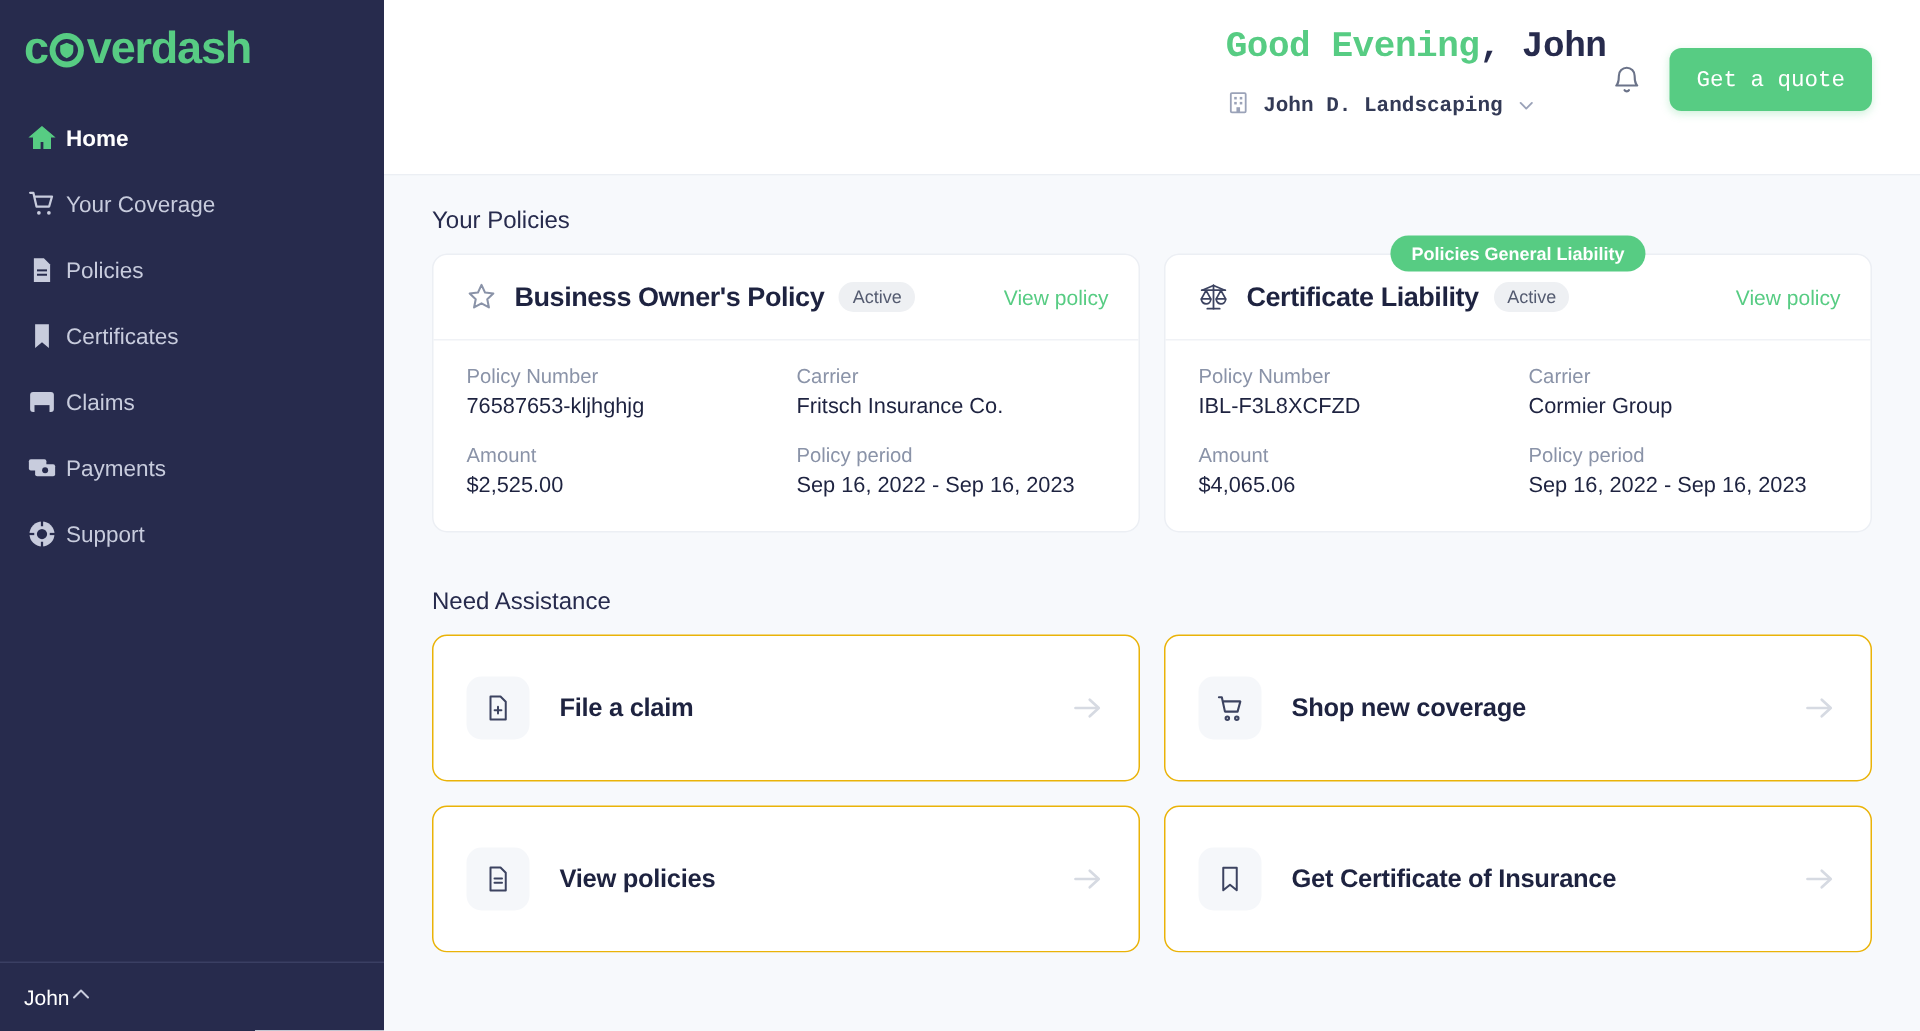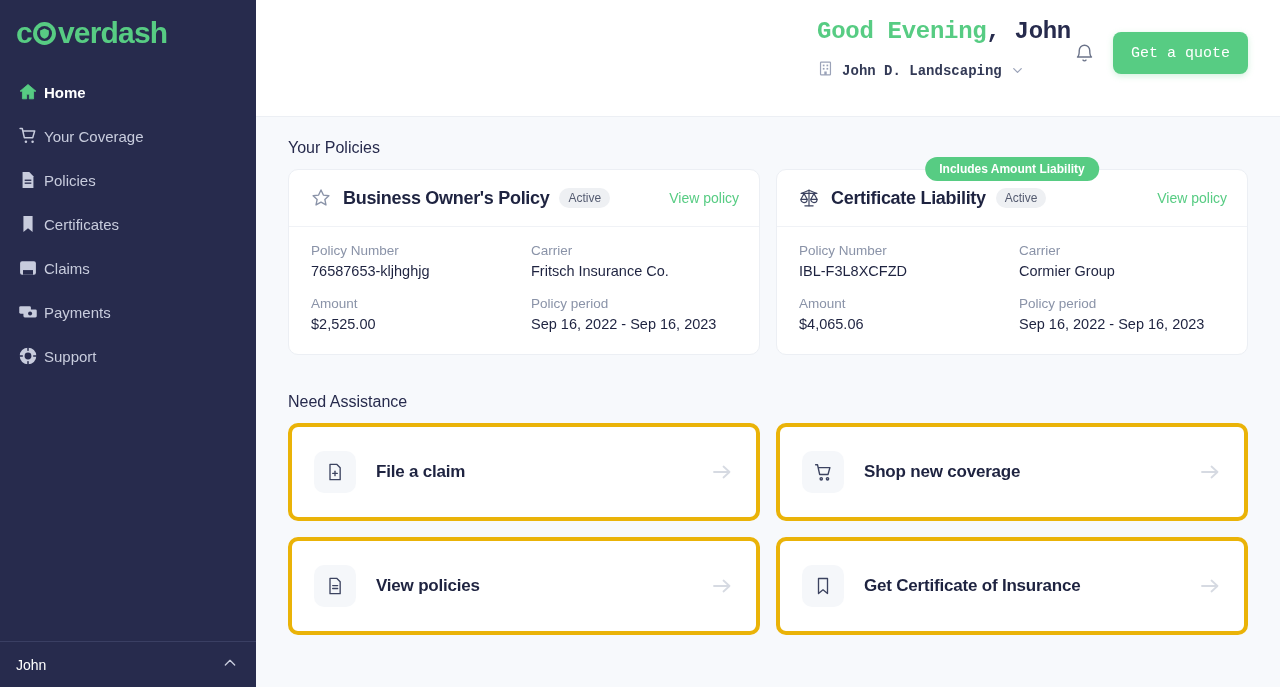--- a/index.html
+++ b/index.html
@@ -41,21 +41,21 @@
   }
   .nav-item .ico { width: 24px; height: 24px; display: flex; align-items: center; justify-content: center; flex: 0 0 24px; }
   .nav-item.active { color: #ffffff; font-weight: 700; }
   .nav-item.active .ico svg { fill: #57cc83; stroke: #57cc83; }
   .nav-label { line-height: 1; }
 
   .sidebar-footer {
     position: absolute; bottom: 0; left: 0; right: 0;
     height: 46px;
     border-top: 1px solid #3a3f63;
-    display: flex; align-items: center; justify-content: space-between;
+    display: flex; align-items: center; 
     padding: 0 18px 0 16px;
     color: #ffffff; font-size: 14px; cursor: pointer;
   }
 
   
   .main { flex: 1; height: 687px; display: flex; flex-direction: column; background: #f7f9fc; overflow: hidden; }
 
   .topbar {
     background: #ffffff;
     border-bottom: 1px solid #eceff4;
@@ -111,21 +111,21 @@
     cursor: pointer; text-decoration: none;
   }
   .policy-body { padding: 16px 22px 22px 22px; }
   .pgrid { display: grid; grid-template-columns: 220px 1fr; row-gap: 17px; }
   .fld-label { font-size: 13.5px; color: #8a93a8; margin-bottom: 5px; }
   .fld-value { font-size: 14.5px; color: #1e2340; }
 
   
   .assist-section { margin-top: 38px; }
   .assist-card {
-    background: #fff; border: 4px solid #eab308; border-radius: 10px;
+    background: #fff; border: 1px solid #eab308; border-radius: 10px;
     height: 98px; display: flex; align-items: center;
     padding: 0 22px; gap: 20px; cursor: pointer;
   }
   .assist-icon-box {
     width: 42px; height: 42px; border-radius: 10px; background: #f5f7fa;
     display: flex; align-items: center; justify-content: center; flex: 0 0 42px;
   }
   .assist-label { font-size: 17px; font-weight: 700; color: #1e2340; letter-spacing: -0.2px; }
   .assist-arrow { margin-left: auto; color: #d6dae2; display: flex; align-items: center; }
 </style>
@@ -312,21 +312,21 @@
               </div>
               <div>
                 <div class="fld-label">Policy period</div>
                 <div class="fld-value">Sep 16, 2022 - Sep 16, 2023</div>
               </div>
             </div>
           </div>
         </div>
 
         <div class="policy-card">
-          <div class="ribbon">Includes Amount Liability</div>
+          <div class="ribbon">Policies General Liability</div>
           <div class="policy-head">
             <span class="p-ico">
               <svg width="22" height="22" viewBox="0 0 24 24" fill="none" stroke="#3c4360" stroke-width="1.3" stroke-linecap="round" stroke-linejoin="round">
                 <path d="M12 3.5v17"></path>
                   <path d="M7.5 20.5h9"></path>
                   <path d="M3.4 7h17.2"></path>
                   <path d="M12 3.6 4.2 6.9"></path>
                   <path d="M12 3.6 19.8 6.9"></path>
                 <path d="M6.6 7.2 3.2 13.4h6.8z"></path>
                   <path d="M17.4 7.2 14 13.4h6.8z"></path>

